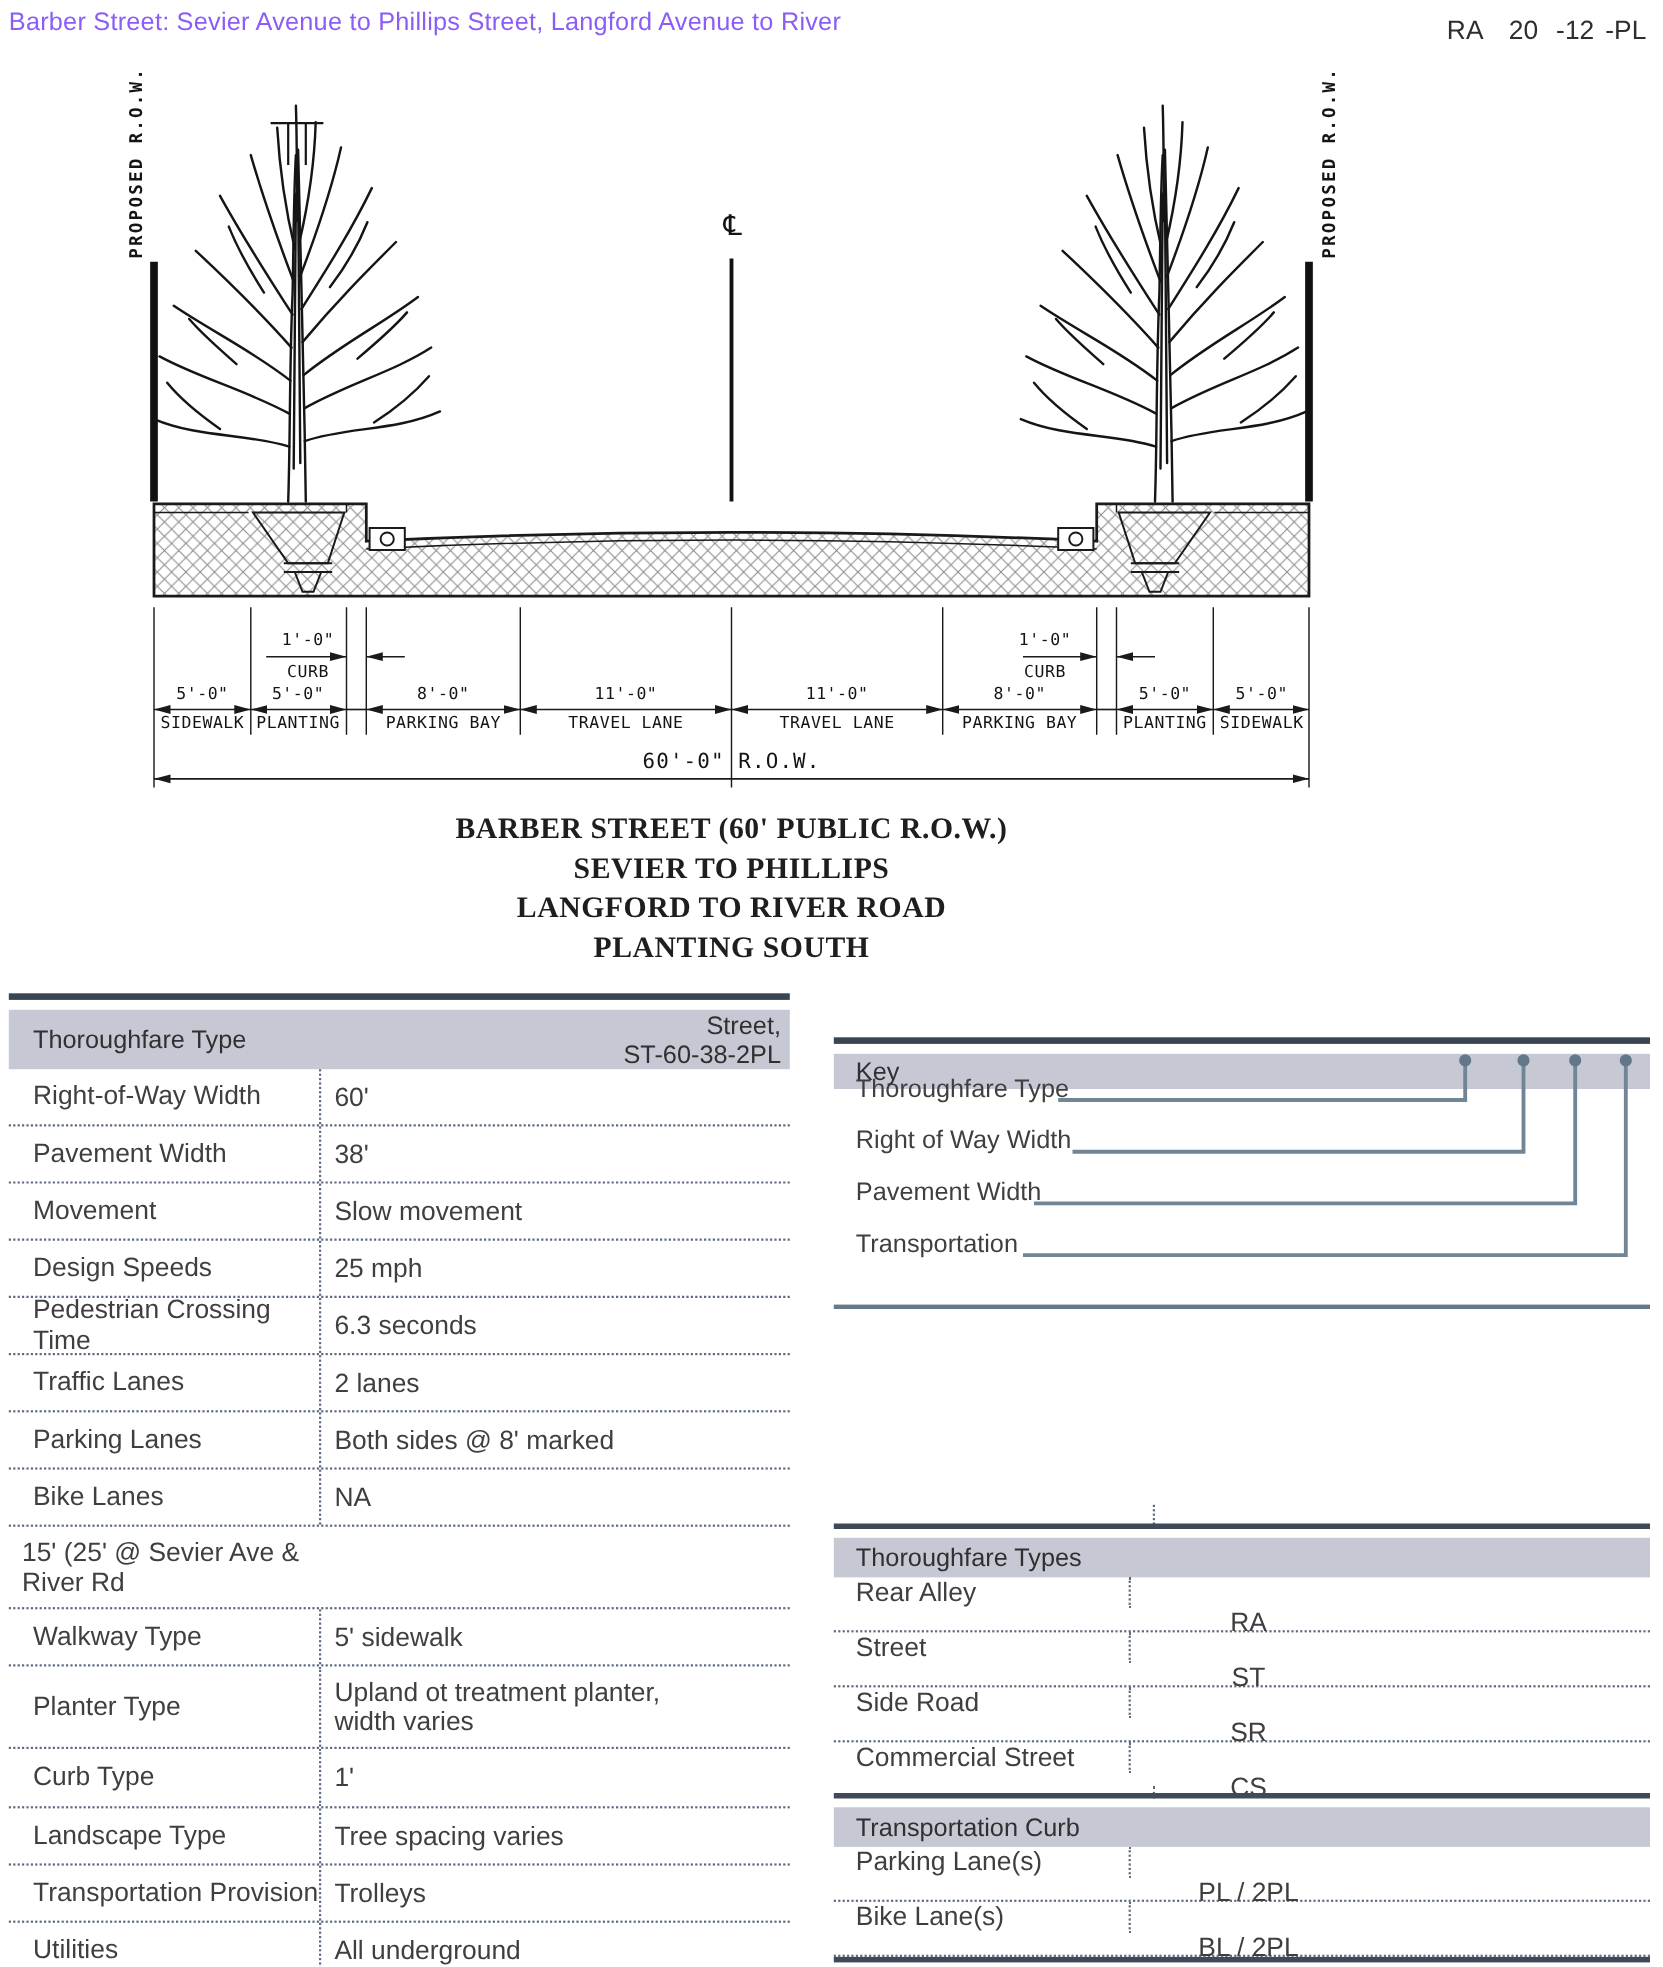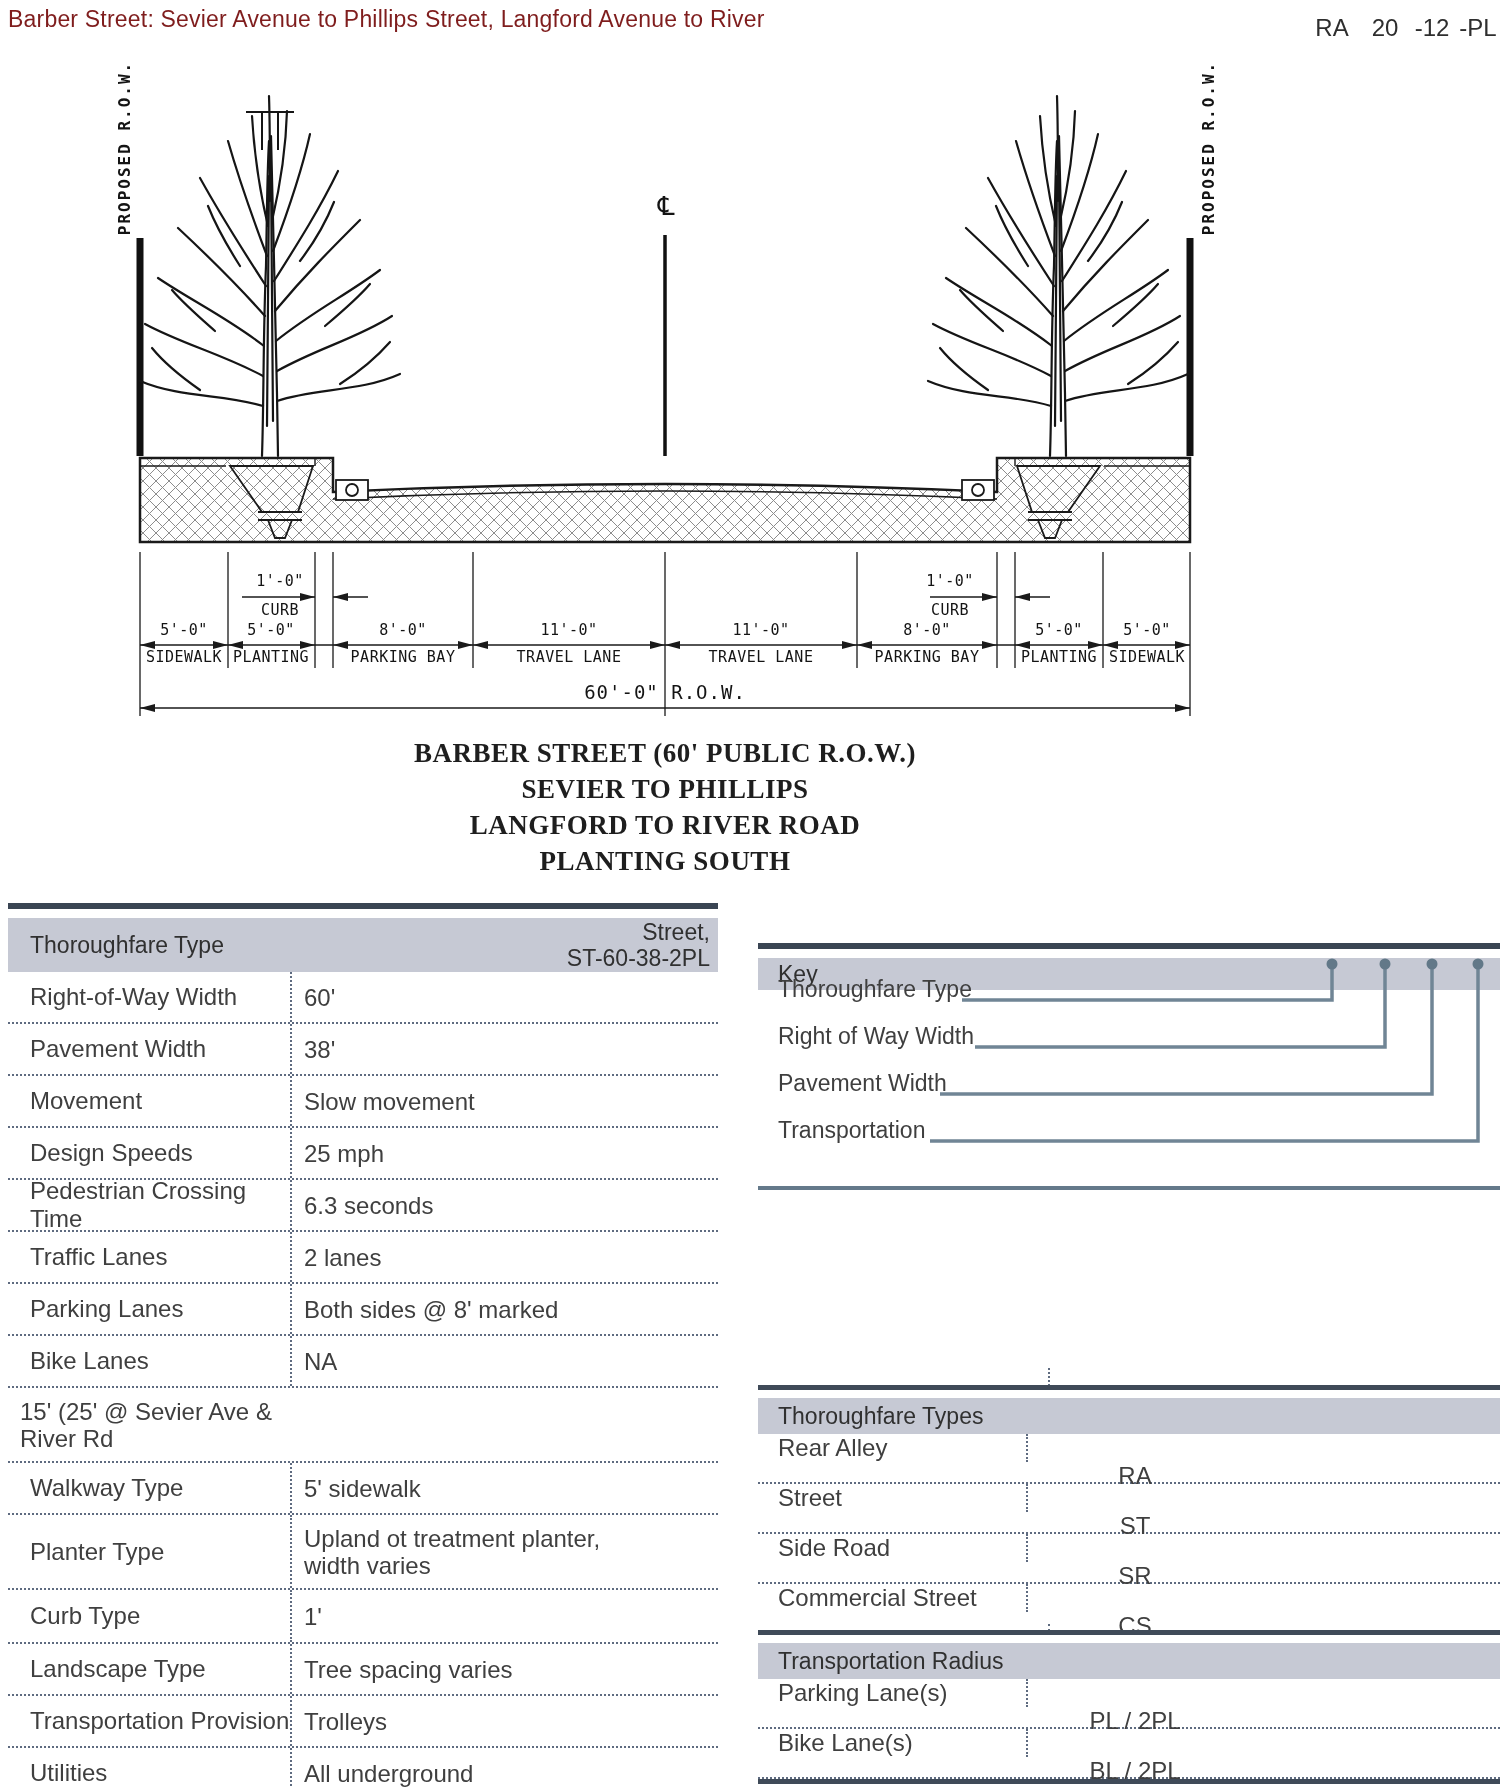--- a/index.html
+++ b/index.html
@@ -4,21 +4,21 @@
 <style>
   html,body{margin:0;padding:0;background:#ffffff;}
   body{width:1512px;height:1788px;position:relative;overflow:hidden;
        font-family:"Liberation Sans",sans-serif;color:#3f3f3f;}
 
   
   .abs{position:absolute;}
   .ctr{transform:translateX(-50%);white-space:nowrap;}
 
   
-  .page-title{left:8px;top:6px;font-size:23px;color:#7f1d1d;letter-spacing:.2px;}
+  .page-title{left:8px;top:6px;font-size:23px;color:#8b5cf6;letter-spacing:.2px;}
 
   
   .dim{font-family:"DejaVu Sans Mono",monospace;font-size:15px;color:#141414;
        letter-spacing:.5px;}
   .dim-big{font-family:"DejaVu Sans Mono",monospace;font-size:19px;color:#141414;
        letter-spacing:1px;}
   .row-label{font-family:"DejaVu Sans Mono",monospace;font-size:16px;font-weight:bold;
        color:#141414;letter-spacing:2px;transform:translate(-50%,-50%) rotate(-90deg);
        white-space:nowrap;}
   .cl-sym{font-family:"DejaVu Sans",sans-serif;font-size:26px;color:#141414;
@@ -325,21 +325,21 @@
   <div class="trow h48">
       <div class="c1">Commercial Street</div>
       <div class="c2">CS</div>
     </div>
 </div>
 
 <div class="stub" style="left:1048px;top:1624px;height:11px;"></div>
 <div class="abs rt" style="left:758px;top:1630px;">
   <div class="bar-dark5"></div>
   <div class="gap8"></div>
-  <div class="thead">Transportation Radius</div>
+  <div class="thead">Transportation Curb</div>
   <div class="trow h48">
       <div class="c1">Parking Lane(s)</div>
       <div class="c2">PL / 2PL</div>
     </div>
   <div class="trow h48">
       <div class="c1">Bike Lane(s)</div>
       <div class="c2">BL / 2PL</div>
     </div>
   <div class="bar-dark5"></div>
 </div>

